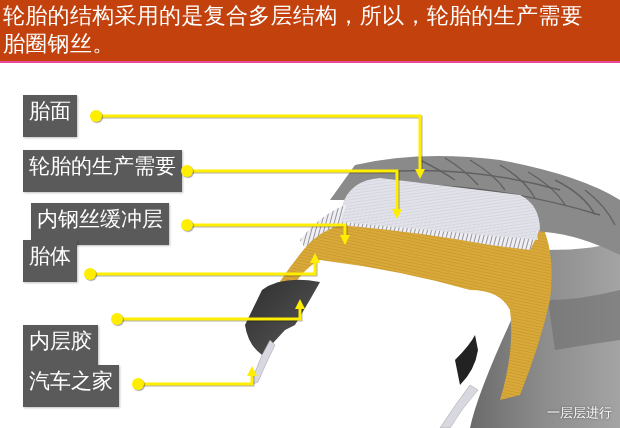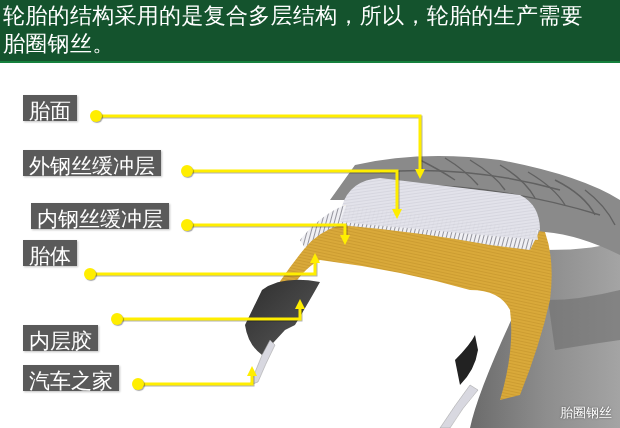--- a/index.html
+++ b/index.html
@@ -1,21 +1,21 @@
 <!DOCTYPE html>
 <html><head>
 <meta charset="utf-8">
 <style>
   html, body { margin:0; padding:0; }
   body { width:620px; height:428px; position:relative; overflow:hidden; background:#ffffff; font-family:"DejaVu Sans","Liberation Sans",sans-serif; }
-  .header { position:absolute; left:0; top:0; width:620px; height:61px; background:#14532d; border-bottom:2px solid #15803d; }
+  .header { position:absolute; left:0; top:0; width:620px; height:61px; background:#c2410c; border-bottom:2px solid #ec4899; }
   .header-line { position:absolute; left:3px; color:#fff; font-size:22px; line-height:28px; white-space:nowrap; letter-spacing:0.3px; }
   .header-line.l1 { top:2px; }
   .header-line.l2 { top:30px; }
-  .label { position:absolute; background:#5a5a5a; color:#fff; font-size:21px; line-height:33px; height:26px; padding:0 6px; white-space:nowrap; box-shadow:1px 1px 2px rgba(0,0,0,0.25); }
+  .label { position:absolute; background:#5a5a5a; color:#fff; font-size:21px; line-height:33px; height:42px; padding:0 6px; white-space:nowrap; box-shadow:1px 1px 2px rgba(0,0,0,0.25); }
   .dot { position:absolute; width:12px; height:12px; border-radius:50%; background:#ffee00; box-shadow:1px 1px 1px rgba(0,0,0,0.35); }
   svg.art { position:absolute; left:0; top:0; }
   .watermark { position:absolute; right:8px; bottom:6px; color:#fff; font-size:13px; text-shadow:0 0 2px rgba(0,0,0,0.6); }
 </style>
 </head>
 <body>
 
 <div class="header">
   <div class="header-line l1">轮胎的结构采用的是复合多层结构，所以，轮胎的生产需要</div>
   <div class="header-line l2">胎圈钢丝。</div>
@@ -87,26 +87,26 @@
     <polygon points="415,169 425,169 420,179"></polygon>
     <polygon points="392,209 402,209 397,219"></polygon>
     <polygon points="340,235 350,235 345,245"></polygon>
     <polygon points="310,263 320,263 315,253"></polygon>
     <polygon points="295,309 305,309 300,299"></polygon>
     <polygon points="247,376 257,376 252,366"></polygon>
   </g>
 </svg>
 
 <div class="label" style="left:23px; top:95px;">胎面</div>
-<div class="label" style="left:23px; top:150px;">外钢丝缓冲层</div>
+<div class="label" style="left:23px; top:150px;">轮胎的生产需要</div>
 <div class="label" style="left:23px; top:203px;margin-left:8px;">内钢丝缓冲层</div>
 <div class="label" style="left:23px; top:240px;">胎体</div>
 <div class="label" style="left:23px; top:325px;">内层胶</div>
 <div class="label" style="left:23px; top:365px;">汽车之家</div>
 
 <div class="dot" style="left:90px; top:110px;"></div>
 <div class="dot" style="left:181px; top:165px;"></div>
 <div class="dot" style="left:181px; top:219px;"></div>
 <div class="dot" style="left:84px; top:268px;"></div>
 <div class="dot" style="left:111px; top:313px;"></div>
 <div class="dot" style="left:132px; top:378px;"></div>
 
-<div class="watermark">胎圈钢丝</div>
+<div class="watermark">一层层进行</div>
 
 </body></html>

